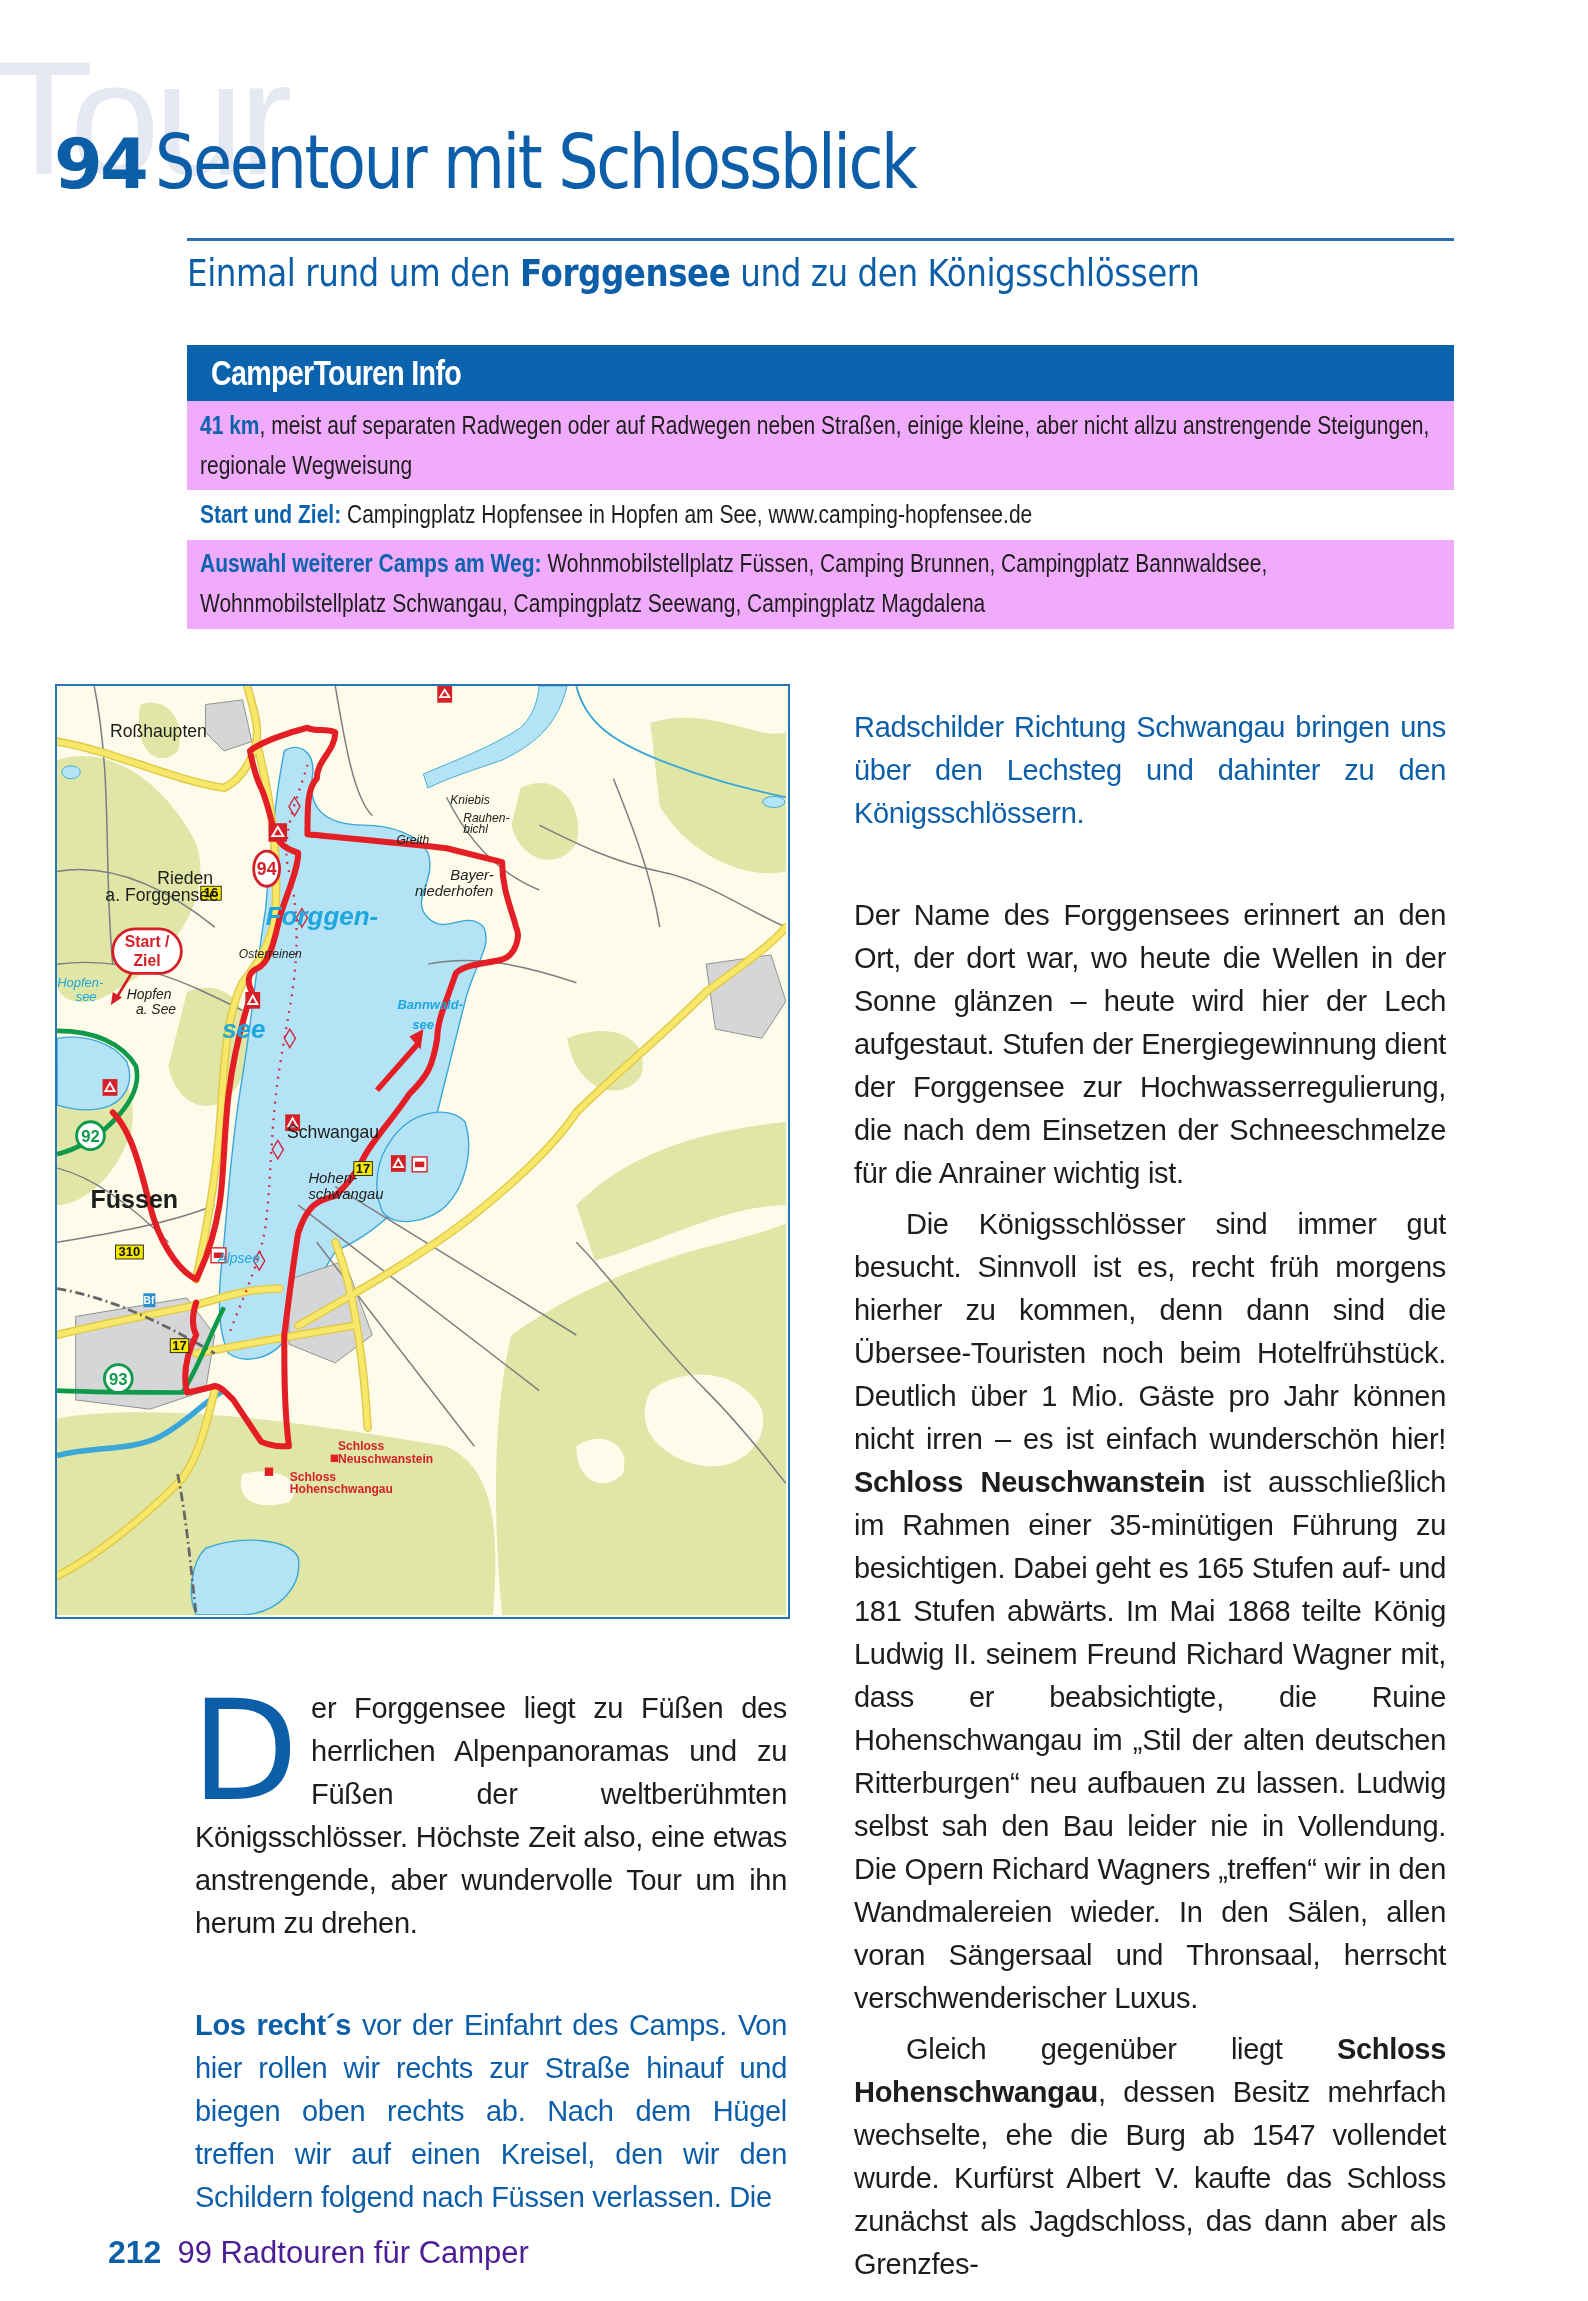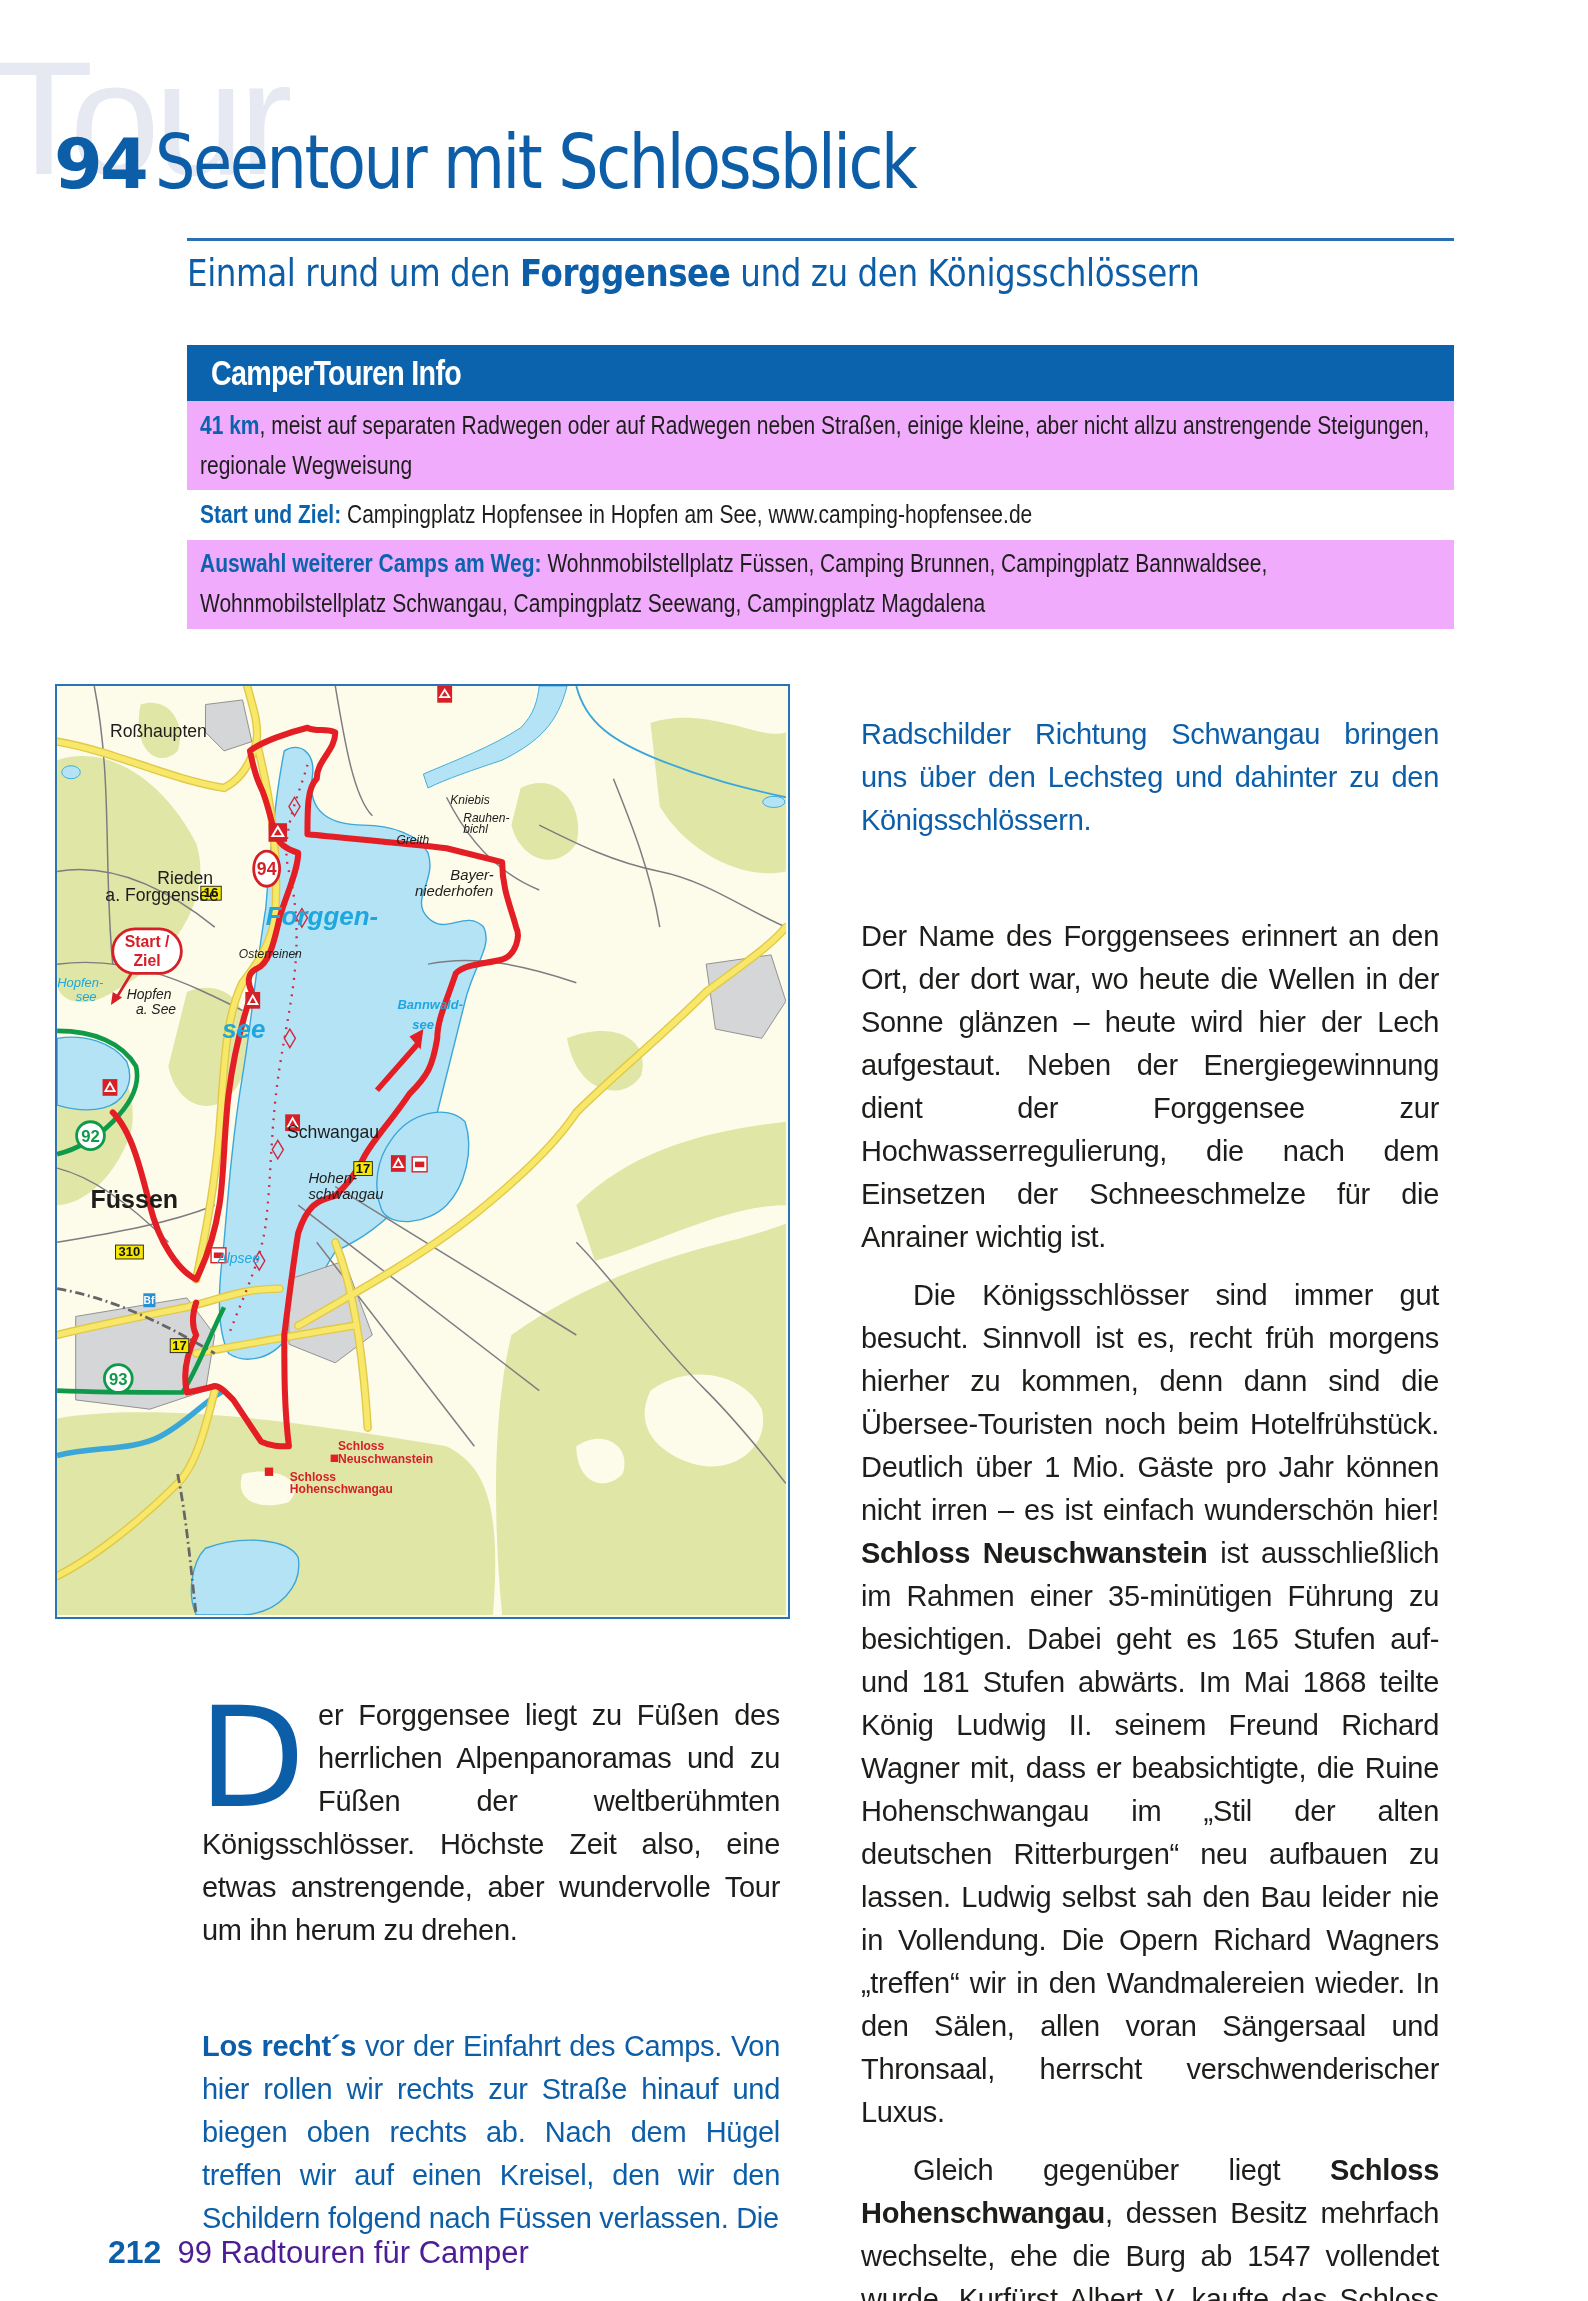--- a/index.html
+++ b/index.html
@@ -23,21 +23,21 @@
   .info-row.shaded { background:#f0abfc; }
   .info-row .lbl { color:#0b63ae; font-weight:bold; }
   .info-row .txt { display:block; transform:scaleX(0.84); transform-origin:left; width:119%; }
 
   .map-frame { position:absolute; left:55px; top:684px; width:735px; height:935px;
                border:2.8px solid #2874b4; box-sizing:border-box; overflow:hidden; background:#fdfbea; }
   .map-frame svg { display:block; }
 
   .col-left { position:absolute; left:187px; top:1679px; width:608px; }
   .col-right { position:absolute; left:846px; top:698px; width:608px; }
-  .para { font-size:29px; line-height:43px; text-align:justify; margin:15px; letter-spacing:-0.3px; }
+  .para { font-size:29px; line-height:43px; text-align:justify; margin:8px; letter-spacing:-0.3px; }
   .para.blue { color:#0d5ea8; }
   .para .b { font-weight:bold; }
   .indent { text-indent:52px; }
   .dropcap { float:left; font-size:139px; line-height:121px; color:#0d5ea8; margin:3.7px 13px 0 -3.7px;
              font-family:"DejaVu Sans", sans-serif; font-weight:normal; }
   .gap { height:43px; }
 
   .footer { position:absolute; left:108px; top:2234px; white-space:nowrap; }
   .page-num { font-size:32px; font-weight:bold; color:#0d5ea8; }
   .book-title { font-size:31px; color:#4c1d95; margin-left:16px; }
@@ -287,21 +287,21 @@
 
 <div class="col-left">
   <p class="para"><span class="dropcap">D</span><span>er Forggensee liegt zu Füßen des herrlichen Alpenpanoramas und zu Füßen der weltberühmten Königsschlösser. Höchste Zeit also, eine etwas anstrengende, aber wundervolle Tour um ihn herum zu drehen.</span></p>
   <div class="gap"></div>
   <p class="para blue"><span class="b">Los recht´s</span><span> vor der Einfahrt des Camps. Von hier rollen wir rechts zur Straße hinauf und biegen oben rechts ab. Nach dem Hügel treffen wir auf einen Kreisel, den wir den Schildern folgend nach Füssen verlassen. Die</span></p>
 </div>
 
 <div class="col-right">
   <p class="para blue">Radschilder Richtung Schwangau bringen uns über den Lechsteg und dahinter zu den Königsschlössern.</p>
   <div class="gap"></div>
-  <p class="para">Der Name des Forggensees erinnert an den Ort, der dort war, wo heute die Wellen in der Sonne glänzen – heute wird hier der Lech aufgestaut. Neben der Energiegewinnung dient der Forggensee zur Hochwasserregulierung, die nach dem Einsetzen der Schneeschmelze für die Anrainer wichtig ist.</p>
+  <p class="para">Der Name des Forggensees erinnert an den Ort, der dort war, wo heute die Wellen in der Sonne glänzen – heute wird hier der Lech aufgestaut. Stufen der Energiegewinnung dient der Forggensee zur Hochwasserregulierung, die nach dem Einsetzen der Schneeschmelze für die Anrainer wichtig ist.</p>
   <p class="para indent"><span>Die Königsschlösser sind immer gut besucht. Sinnvoll ist es, recht früh morgens hierher zu kommen, denn dann sind die Übersee-Touristen noch beim Hotelfrühstück. Deutlich über 1 Mio. Gäste pro Jahr können nicht irren – es ist einfach wunderschön hier! </span><span class="b">Schloss Neuschwanstein</span><span> ist ausschließlich im Rahmen einer 35-minütigen Führung zu besichtigen. Dabei geht es 165 Stufen auf- und 181 Stufen abwärts. Im Mai 1868 teilte König Ludwig II. seinem Freund Richard Wagner mit, dass er beabsichtigte, die Ruine Hohenschwangau im „Stil der alten deutschen Ritterburgen“ neu aufbauen zu lassen. Ludwig selbst sah den Bau leider nie in Vollendung. Die Opern Richard Wagners „treffen“ wir in den Wandmalereien wieder. In den Sälen, allen voran Sängersaal und Thronsaal, herrscht verschwenderischer Luxus.</span></p>
   <p class="para indent"><span>Gleich gegenüber liegt </span><span class="b">Schloss Hohenschwangau</span><span>, dessen Besitz mehrfach wechselte, ehe die Burg ab 1547 vollendet wurde. Kurfürst Albert V. kaufte das Schloss zunächst als Jagdschloss, das dann aber als Grenzfes-</span></p>
 </div>
 
 <div class="footer">
   <span class="page-num">212</span><span class="book-title">99 Radtouren für Camper</span>
 </div>
 
 
 </body></html>

